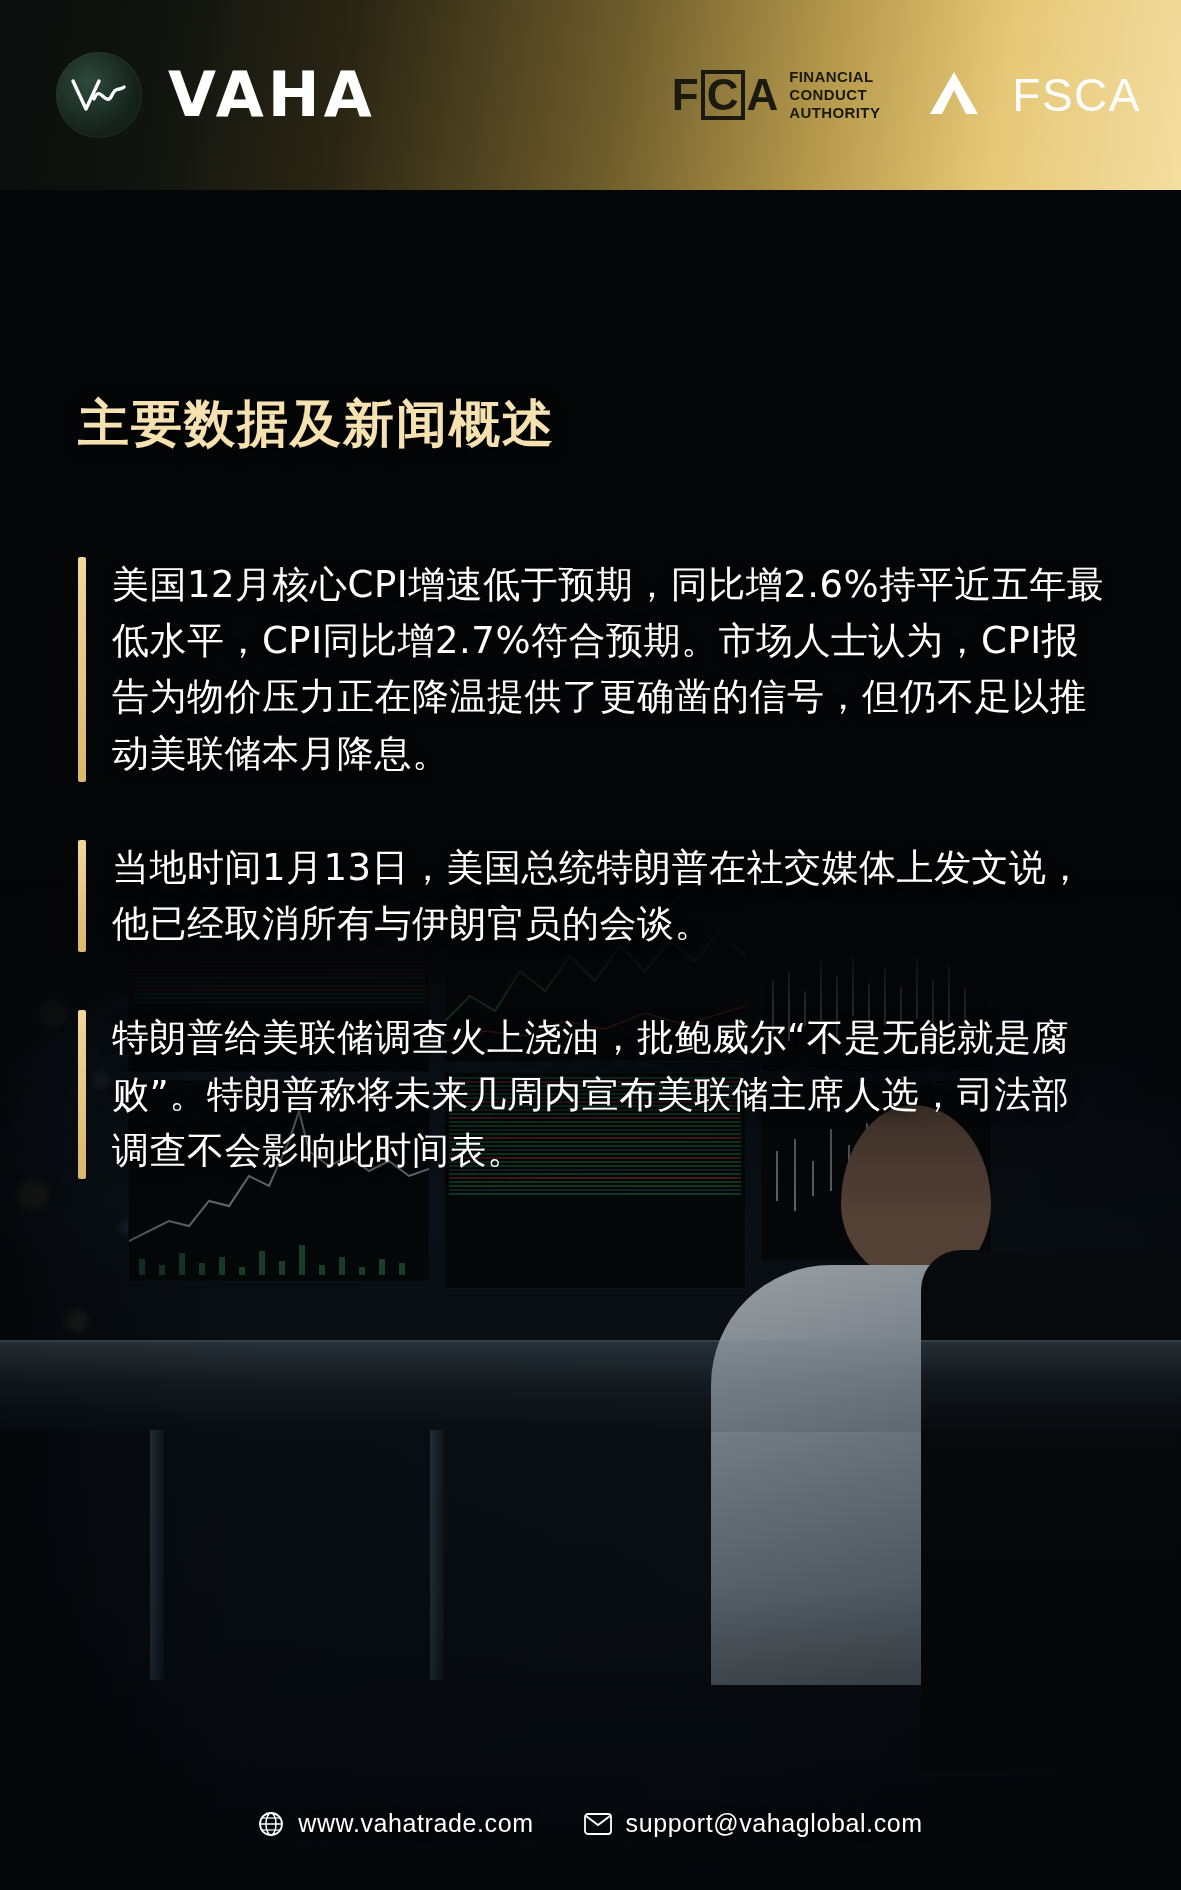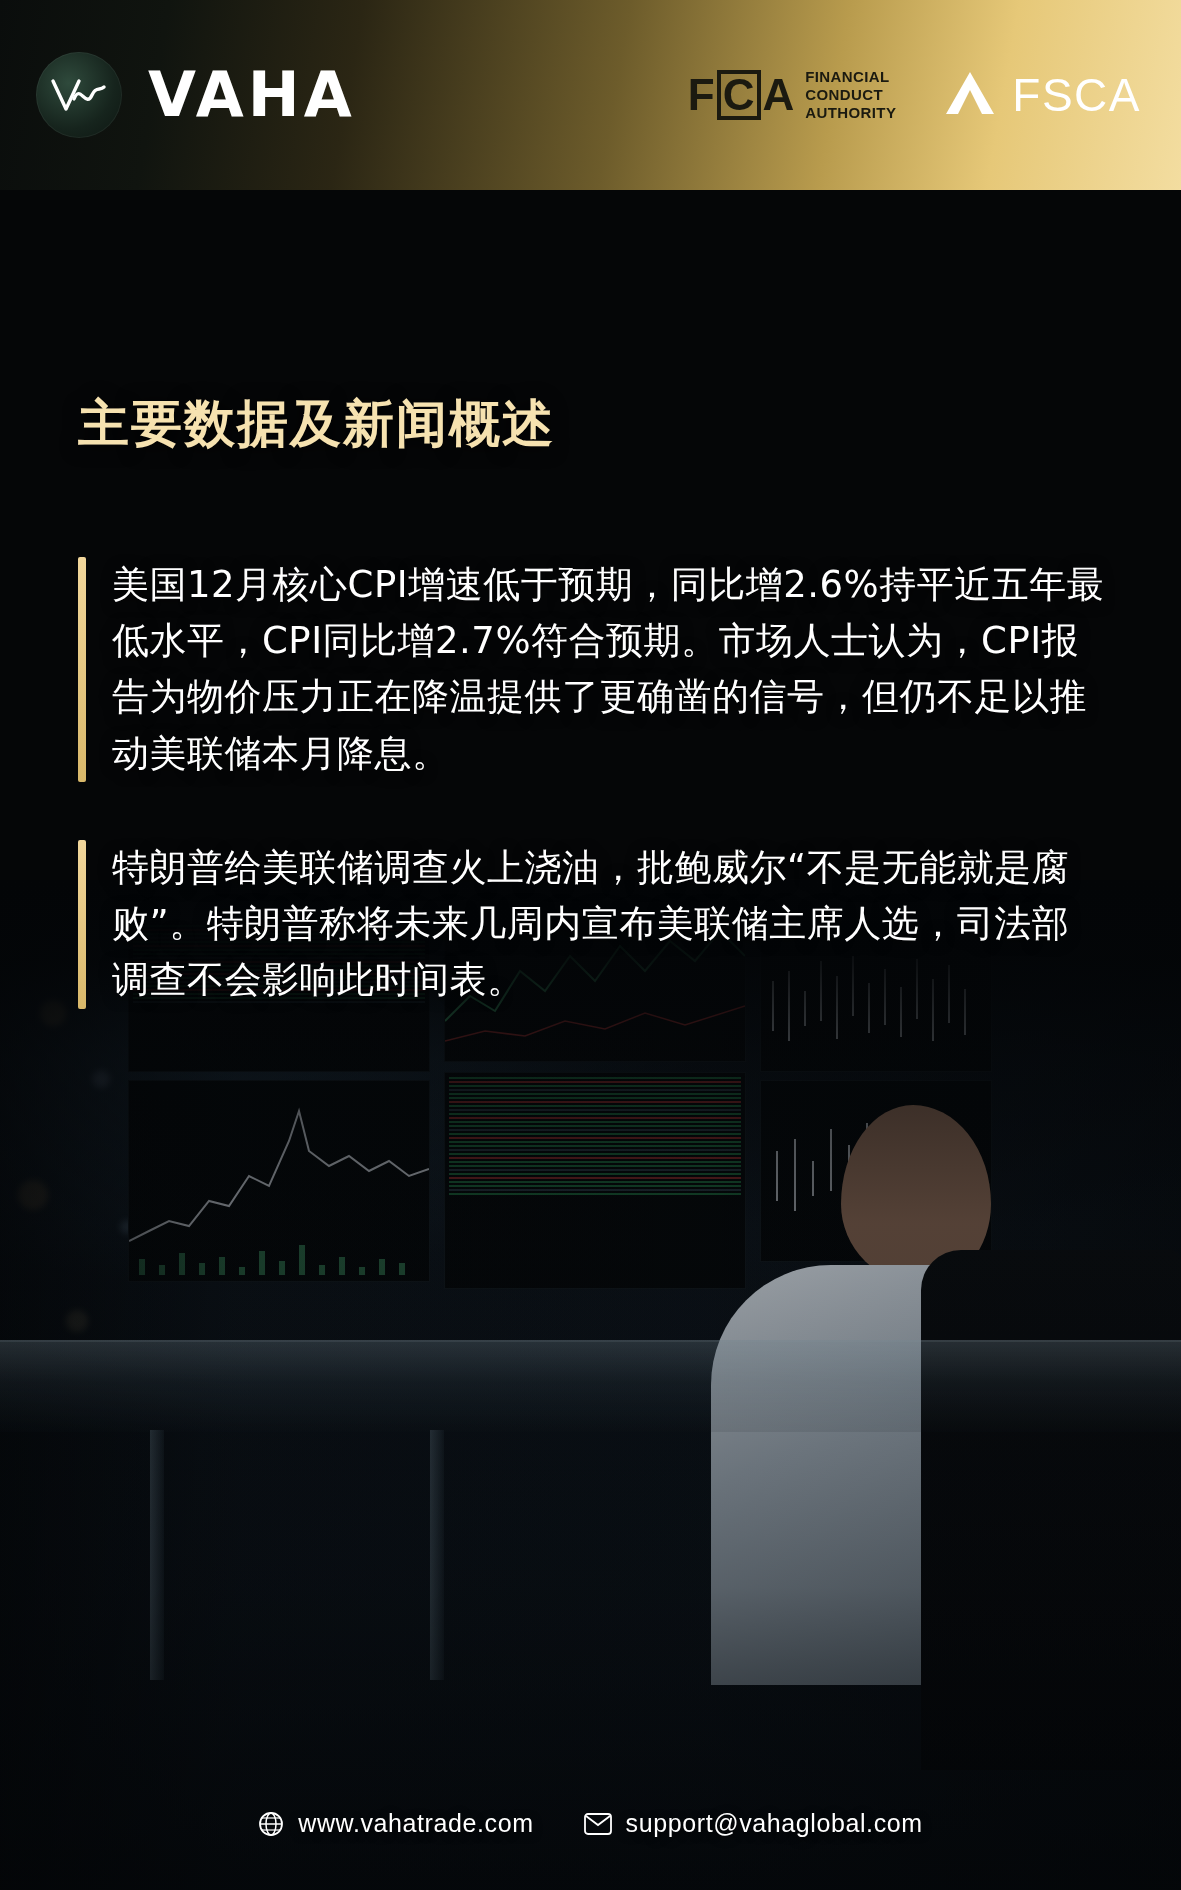--- a/index.html
+++ b/index.html
@@ -34,21 +34,21 @@
         #0a0d0c 0%,
         #10140f 14%,
         #2b2614 30%,
         #6d5c2b 52%,
         #b89b4d 70%,
         #e6c878 84%,
         #f3ddA0 100%);
     display: flex;
     align-items: center;
     box-sizing: border-box;
-    padding: 0 40px 0 36px;
+    padding: 0 40px 0 56px;
   }
   .brand {
     display: flex;
     align-items: center;
     gap: 26px;
     flex: 0 0 auto;
   }
   .brand-mark {
     width: 86px;
     height: 86px;
@@ -98,21 +98,21 @@
   .fca-sub {
     font-size: 15px;
     line-height: 1.22;
     font-weight: 700;
     color: #1b1a10;
     letter-spacing: 0.4px;
   }
   .fsca {
     display: flex;
     align-items: flex-end;
-    gap: 14px;
+    gap: 30px;
   }
   .fsca-word {
     font-size: 46px;
     font-weight: 400;
     color: #ffffff;
     letter-spacing: 1.5px;
   }
 
   
   .photo {
@@ -480,20 +480,24 @@
   <div class="content">
     <div class="title">主要数据及新闻概述</div>
 
     <div class="news-list">
       <div class="news-item">
         <div class="bar"></div>
         <div class="news-text">美国12月核心CPI增速低于预期，同比增2.6%持平近五年最低水平，CPI同比增2.7%符合预期。市场人士认为，CPI报告为物价压力正在降温提供了更确凿的信号，但仍不足以推动美联储本月降息。</div>
       </div>
       <div class="news-item">
         <div class="bar"></div>
+        <div class="news-text">当地时间1月13日，美国总统特朗普在社交媒体上发文说，他已经取消所有与伊朗官员的会谈。</div>
+      </div>
+      <div class="news-item">
+        <div class="bar"></div>
         <div class="news-text">特朗普给美联储调查火上浇油，批鲍威尔“不是无能就是腐败”。特朗普称将未来几周内宣布美联储主席人选，司法部调查不会影响此时间表。</div>
       </div>
     </div>
   </div>
 
   <div class="footer">
     <div class="foot-item">
       <span class="foot-icon">
         <svg width="26" height="26" viewBox="0 0 26 26" aria-hidden="true">
           <circle cx="13" cy="13" r="11" fill="none" stroke="#ffffff" stroke-width="1.8"></circle>

